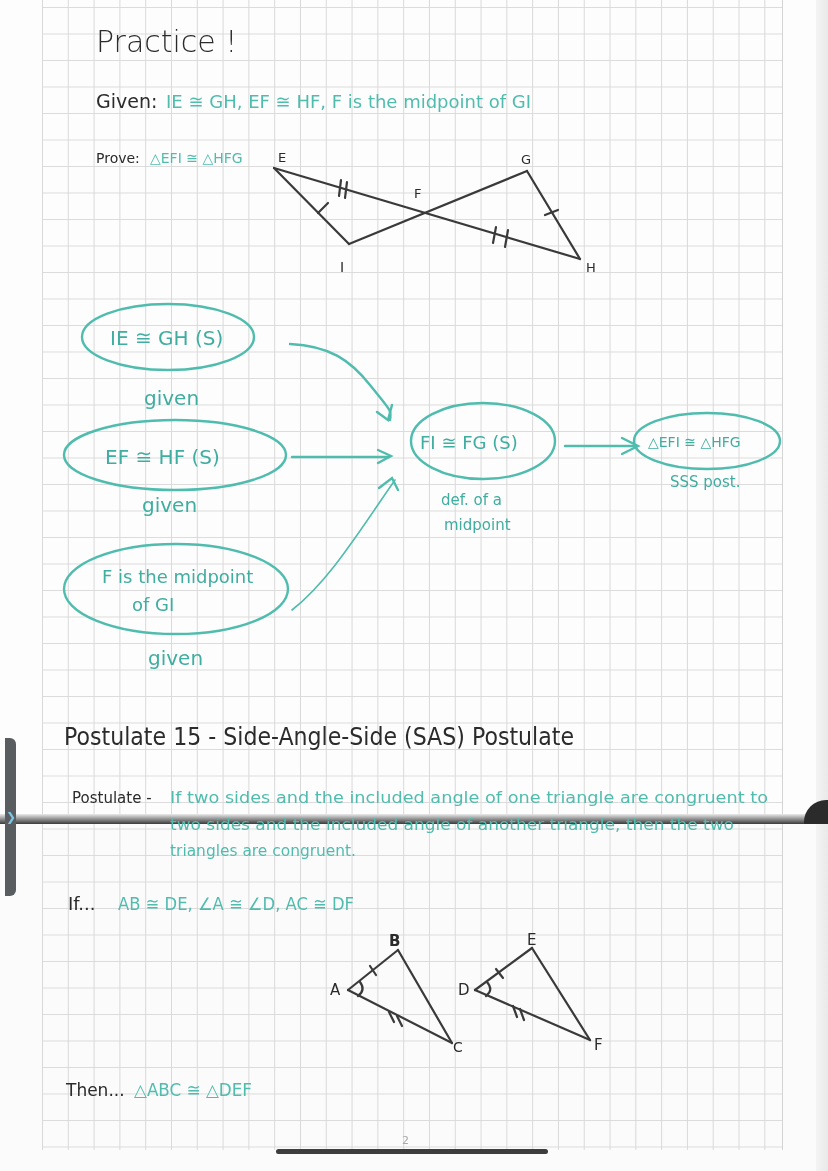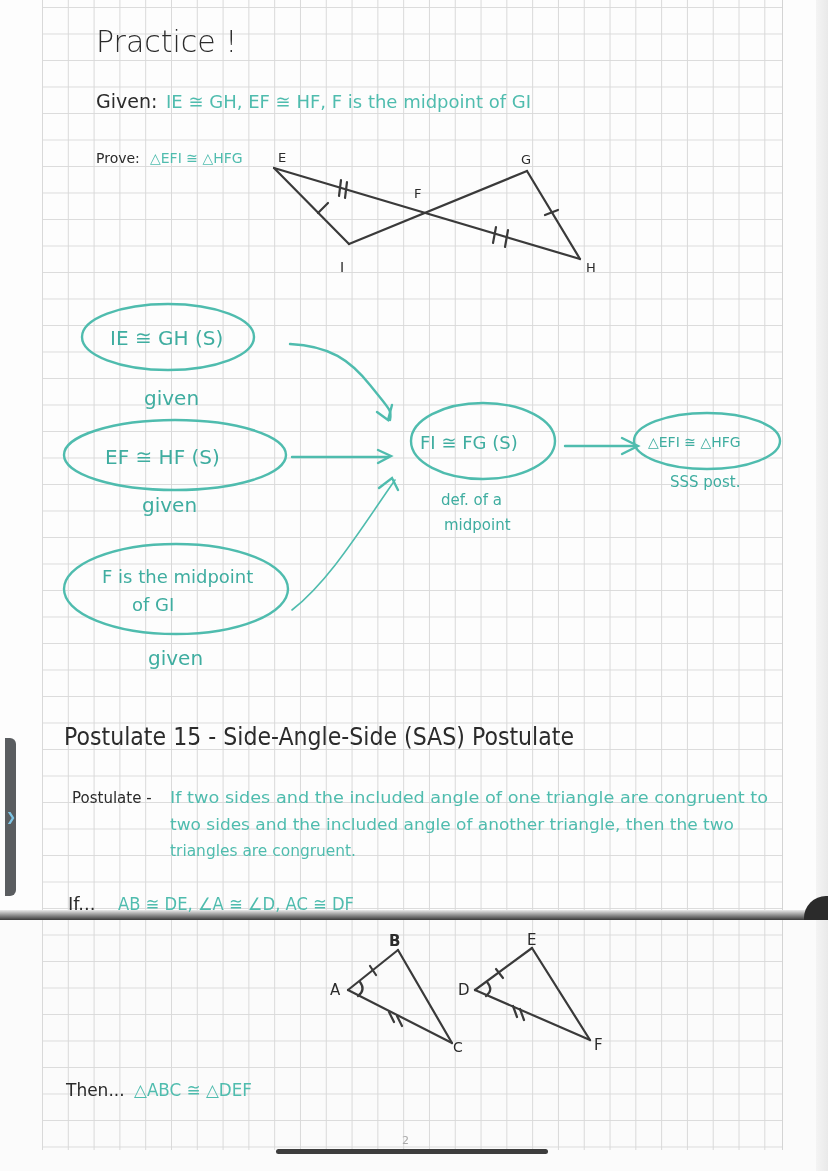--- a/index.html
+++ b/index.html
@@ -2,21 +2,21 @@
 <html><head>
 <meta charset="utf-8">
 <style>
   html, body { margin:0; padding:0; }
   body {
     width:828px; height:1171px; overflow:hidden; position:relative;
     background:#fbfbfb;
     font-family:"DejaVu Sans", sans-serif;
   }
   .page {
-    position:absolute; left:0; top:0; width:828px; height:920px;
+    position:absolute; left:0; top:0; width:828px; height:824px;
     background:#fdfdfd;
   }
   .grid {
     position:absolute; left:42px; top:0; width:740px; height:1150px;
     background-image:
       linear-gradient(to right, #d9d9d9 1px, transparent 1px),
       linear-gradient(to bottom, #dcdcdc 1px, transparent 1px);
     background-size:25.8px 100%, 100% 26.5px;
     background-position:0 0, 0 7px;
     border-right:1px solid #d4d4d4;

